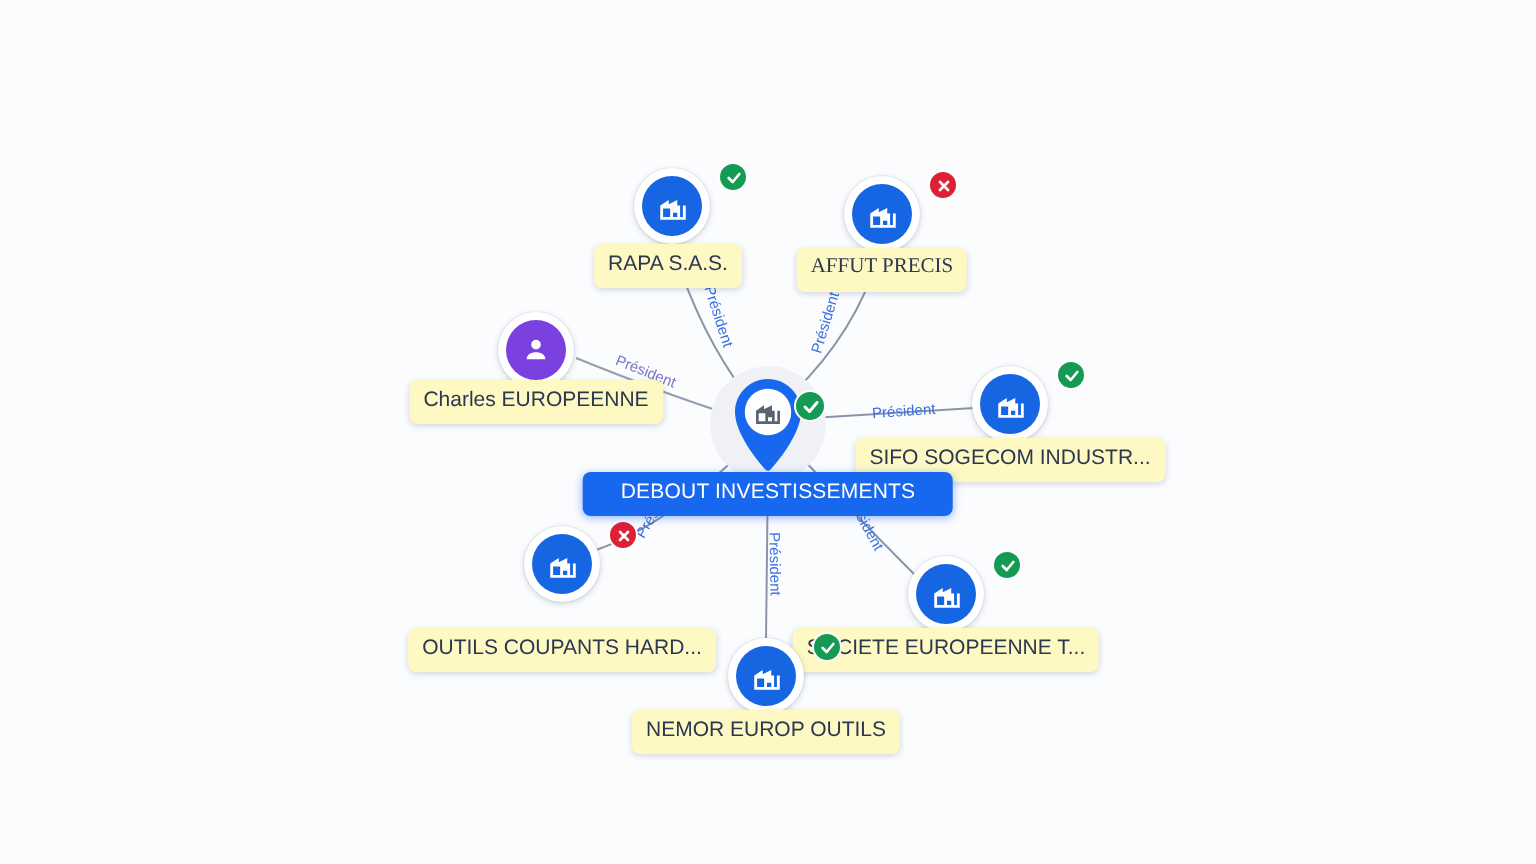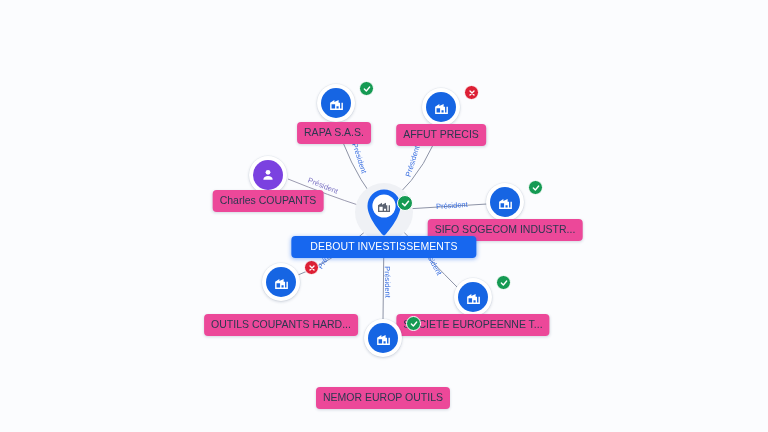--- a/index.html
+++ b/index.html
@@ -68,21 +68,21 @@
     border: 1.6px solid #ffffff;
   }
   .badge-ok  { background: #159a53; }
   .badge-bad { background: #dd2035; }
 
   
   .node-label {
     position: absolute;
     transform: translateX(-50%);
     white-space: nowrap;
-    background: #ec4899;
+    background: #fef9c3;
     color: #2c3850;
     font-size: 10.5px;
     line-height: 1;
     padding: 5px 7px 6px;
     border-radius: 4px;
     box-shadow: 0 1px 3px rgba(30,50,90,.18);
   }
   .node-label.selected {
     background: #1767ef;
     color: #ffffff;
@@ -177,33 +177,33 @@
         <svg width="17" height="17" viewBox="0 0 24 24" fill="#fff">
           <path d="M3 21V11l6-4v3l6-3v4h6v10H3zm2-2h5v-6H5v6zm7 0h3v-3h-3v3zm5 0h2V11h-2v8z"></path>
         </svg>
       </div>
     </div>
     <div class="badge badge-bad">
       <svg width="8" height="8" viewBox="0 0 24 24" fill="none" stroke="#fff" stroke-width="4" stroke-linecap="round">
           <path d="M6 6l12 12M18 6L6 18"></path>
         </svg>
     </div>
-    <div class="node-label" style="left:0px; top:17px;">AFFUT PRECIS</div>
+    <div class="node-label" style="left:0px; top:17px;font-family:Liberation Serif, serif;">AFFUT PRECIS</div>
   </div>
 
   <div class="node" style="left:268px; top:175px;">
     <div class="node-card">
       <div class="node-glyph glyph-person">
         <svg width="16" height="16" viewBox="0 0 24 24" fill="#fff">
           <circle cx="12" cy="8" r="3.6"></circle>
           <path d="M5 19c0-3.6 3.2-5.4 7-5.4s7 1.8 7 5.4H5z"></path>
         </svg>
       </div>
     </div>
-    <div class="node-label" style="left:0px; top:15px;">Charles COUPANTS</div>
+    <div class="node-label" style="left:0px; top:15px;">Charles EUROPEENNE</div>
   </div>
 
   <div class="node no-stack" style="left:505px; top:202px;">
     <div class="node-card">
       <div class="node-glyph glyph-company">
         <svg width="17" height="17" viewBox="0 0 24 24" fill="#fff">
           <path d="M3 21V11l6-4v3l6-3v4h6v10H3zm2-2h5v-6H5v6zm7 0h3v-3h-3v3zm5 0h2V11h-2v8z"></path>
         </svg>
       </div>
     </div>
@@ -237,21 +237,21 @@
         <svg width="17" height="17" viewBox="0 0 24 24" fill="#fff">
           <path d="M3 21V11l6-4v3l6-3v4h6v10H3zm2-2h5v-6H5v6zm7 0h3v-3h-3v3zm5 0h2V11h-2v8z"></path>
         </svg>
       </div>
     </div>
     <div class="badge badge-ok">
       <svg width="8" height="8" viewBox="0 0 24 24" fill="none" stroke="#fff" stroke-width="4" stroke-linecap="round" stroke-linejoin="round">
           <path d="M4 12l6 6L20 6"></path>
         </svg>
     </div>
-    <div class="node-label" style="left:0px; top:17px;margin-top:32px;">NEMOR EUROP OUTILS</div>
+    <div class="node-label" style="left:0px; top:17px;">NEMOR EUROP OUTILS</div>
   </div>
 
   <div class="node no-stack" style="left:281px; top:282px;">
     <div class="node-card">
       <div class="node-glyph glyph-company">
         <svg width="17" height="17" viewBox="0 0 24 24" fill="#fff">
           <path d="M3 21V11l6-4v3l6-3v4h6v10H3zm2-2h5v-6H5v6zm7 0h3v-3h-3v3zm5 0h2V11h-2v8z"></path>
         </svg>
       </div>
     </div>

